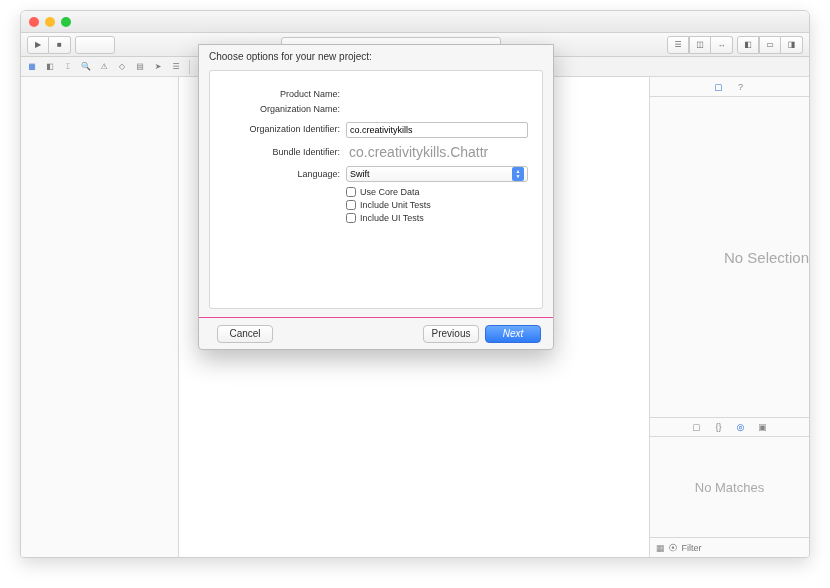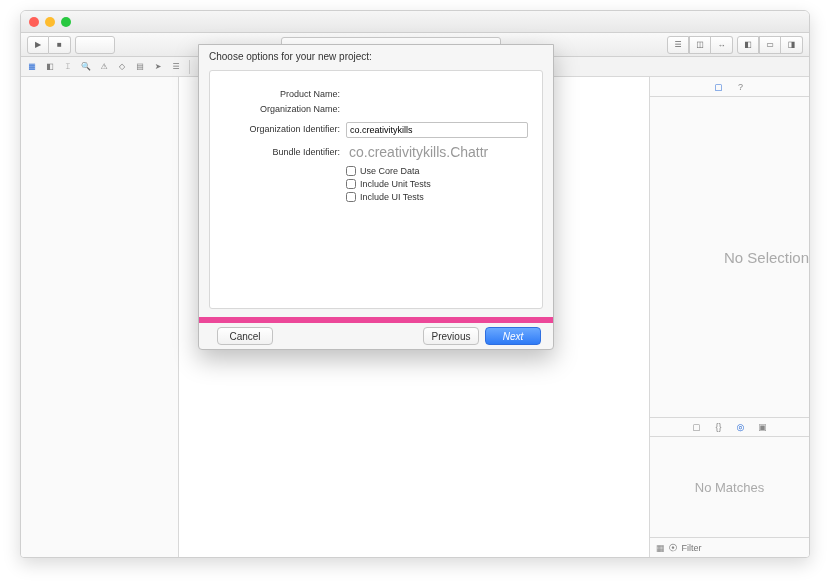--- a/index.html
+++ b/index.html
@@ -44,21 +44,21 @@
   .form-label { width: 122px; text-align: right; font-size: 9px; color: #333; padding-right: 6px; }
   .form-input { flex: 1; }
   .form-input input[type=text] { width: 100%; height: 16px; border: 1px solid #c3c3c3; border-radius: 2px; font-size: 9px; padding: 0 3px; background:#fff; }
   .form-input.focused input { border-color: #5b9dff; box-shadow: 0 0 0 2px rgba(91,157,255,0.35); }
   .sel { width: 100%; height: 16px; border: 1px solid #c3c3c3; border-radius: 3px; font-size: 9px; padding: 0 3px; background: linear-gradient(#fff,#f5f5f5); display: flex; align-items: center; justify-content: space-between; }
   .sel .arrows { width: 12px; height: 14px; background: #4f8ef7; border-radius: 2px; display:flex; flex-direction:column; align-items:center; justify-content:center; color:#fff; font-size:5px; line-height:5px; }
   .static-val { font-size: 14px; color: #999; padding-left: 3px; }
   .check-row { display: flex; align-items: flex-start; margin-bottom: 3px; }
   .check-row input { margin-right: 4px; width:10px; height:10px; }
   .check-row label { font-size: 9px; color: #333; }
-  .sheet-footer { height: 32px; border-top: 6px solid #ec4899; display: flex; align-items: center; padding: 0 12px; }
+  .sheet-footer { height: 32px; border-top: 1px solid #ec4899; display: flex; align-items: center; padding: 0 12px; }
   .sheet-footer .spacer { flex: 1; }
   .mac-btn { min-width: 56px; height: 18px; border: 1px solid #c3c3c3; border-radius: 4px; background: linear-gradient(#ffffff,#f1f1f1); font-size: 10px; color: #333; margin-left: 6px; cursor: pointer; }
   .mac-btn.primary { background: linear-gradient(#6aa9ff,#2f7bf6); border-color: #2f6fe0; color: #fff; font-style: italic; }
 </style>
 </head>
 <body>
 
 <div class="window">
   <div class="titlebar">
     <div class="traffic">
@@ -150,20 +150,29 @@
     <div class="form-row">
       <div class="form-label">Organization Identifier:</div>
       <div class="form-input"><input type="text" value="co.creativitykills" style=""></div>
     </div>
 
     <div class="form-row">
       <div class="form-label">Bundle Identifier:</div>
       <div class="form-input"><span class="static-val">co.creativitykills.Chattr</span></div>
     </div>
 
+    <div class="form-row">
+      <div class="form-label">Language:</div>
+      <div class="form-input">
+        <div class="sel">
+          <span>Swift</span>
+          <span class="arrows">▲<br>▼</span>
+        </div>
+      </div>
+    </div>
 
     <div class="form-row">
         <div class="form-label"></div>
       <div class="form-input">
         <div class="check-row">
             <input type="checkbox" style="">
             <label>Use Core Data</label>
           </div>
         <div class="check-row">
             <input type="checkbox" style="">

